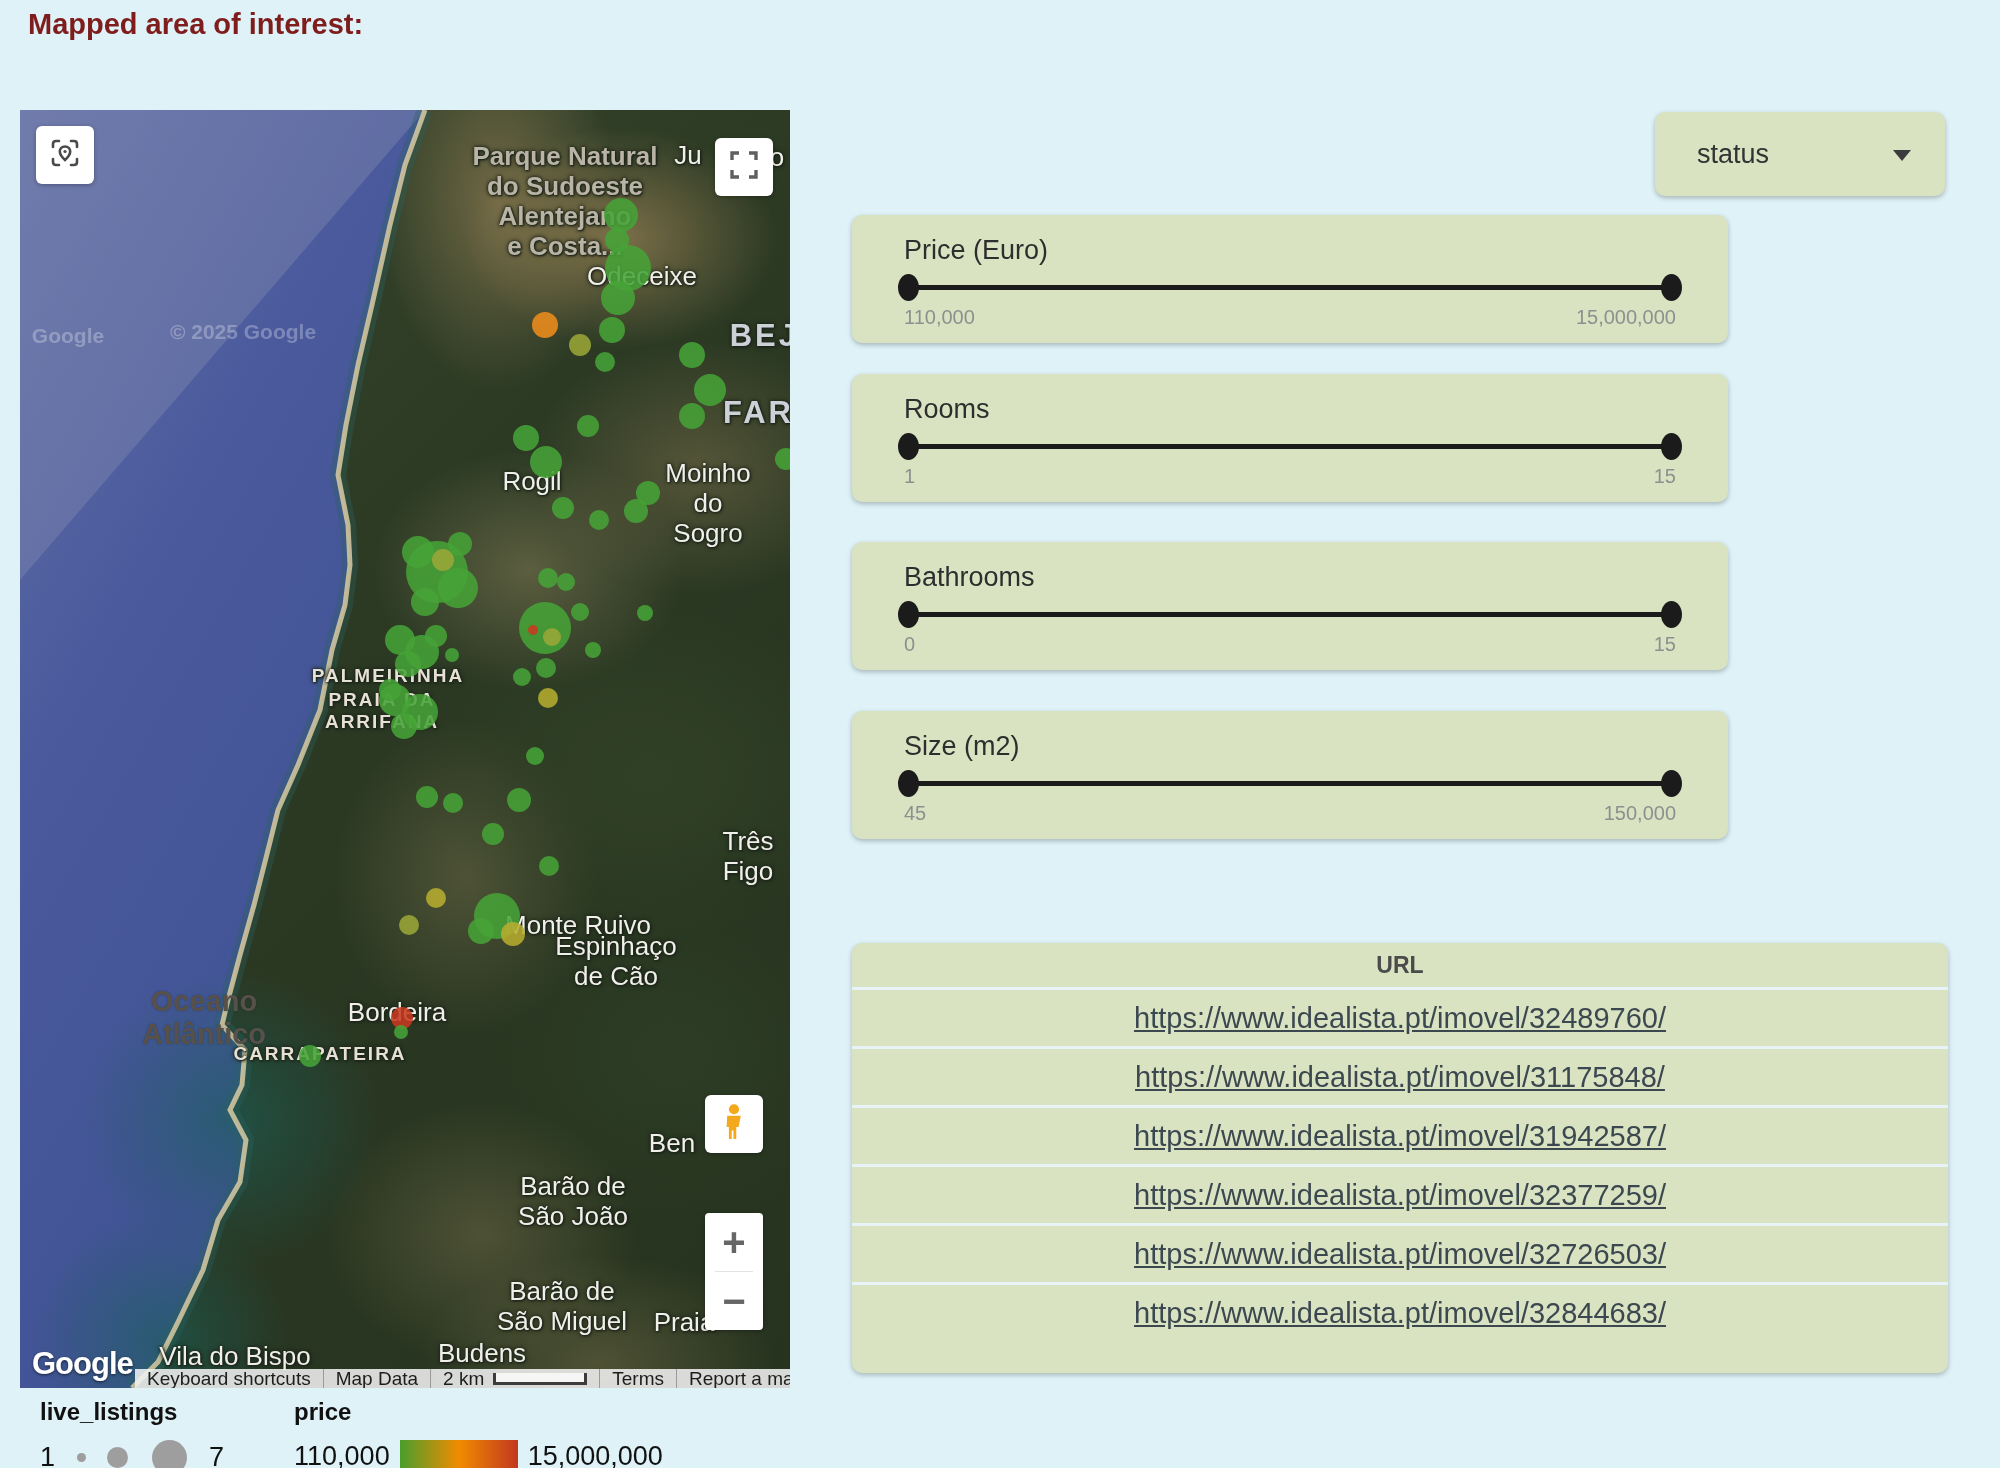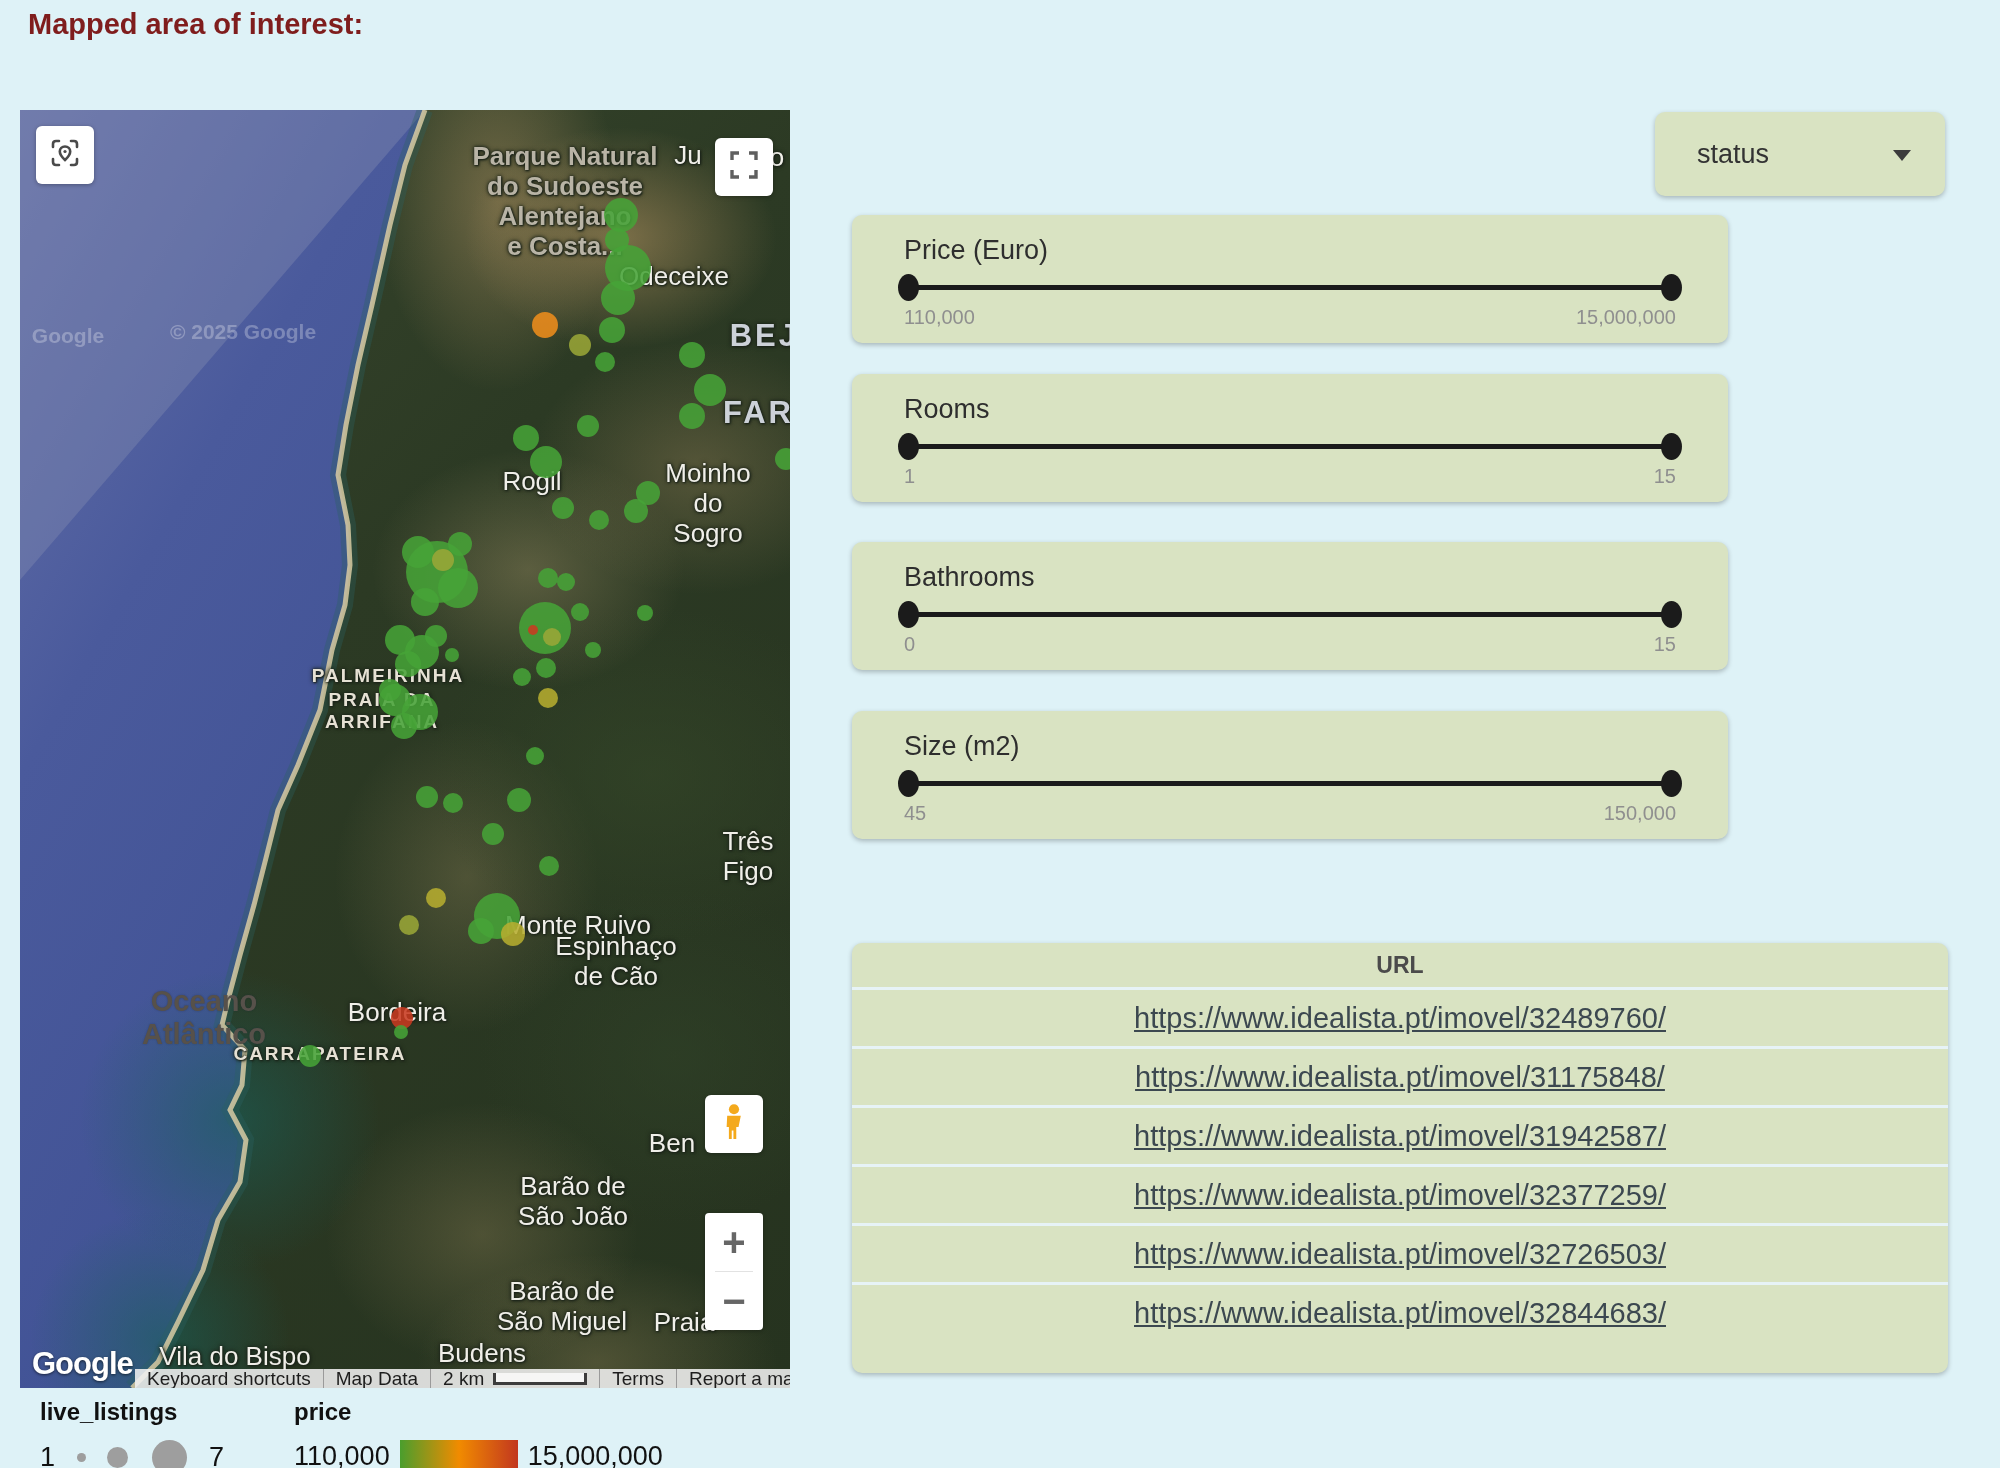--- a/index.html
+++ b/index.html
@@ -102,21 +102,21 @@
     <path d="M405,0 L385,55 370,115 352,195 338,255 326,315 318,365 328,415 330,455 325,495 312,540 300,600 278,655 258,700 246,748 234,795 220,845 208,890 202,915 225,940 222,975 210,1000 226,1030 220,1072 198,1110 183,1160 158,1212 138,1252 112,1278" fill="none" stroke="#d8cba3" stroke-width="5" opacity="0.85"></path>
   </svg>
 
   <div id="map-labels">
       <div class="maplabel park" style="left: 545px; top: 92px;">Parque Natural
 do Sudoeste
 Alentejano
 e Costa...</div>
       <div class="maplabel town" style="left: 668px; top: 46px;">Ju</div>
       <div class="maplabel town" style="left: 757px; top: 48px;">o</div>
-      <div class="maplabel town" style="left: 622px; top: 167px; margin-left: 32px;">Odeceixe</div>
+      <div class="maplabel town" style="left: 622px; top: 167px;">Odeceixe</div>
       <div class="maplabel district" style="left: 757px; top: 226px;">BEJA</div>
       <div class="maplabel district" style="left: 752px; top: 303px;">FARO</div>
       <div class="maplabel town" style="left: 512px; top: 372px;">Rogil</div>
       <div class="maplabel town" style="left: 688px; top: 394px;">Moinho
 do Sogro</div>
       <div class="maplabel caps" style="left: 368px; top: 566px;">PALMEIRINHA</div>
       <div class="maplabel caps" style="left: 362px; top: 601px;">PRAIA DA
 ARRIFANA</div>
       <div class="maplabel town" style="left: 728px; top: 747px;">Três Figo</div>
       <div class="maplabel town" style="left: 558px; top: 816px;">Monte Ruivo</div>

